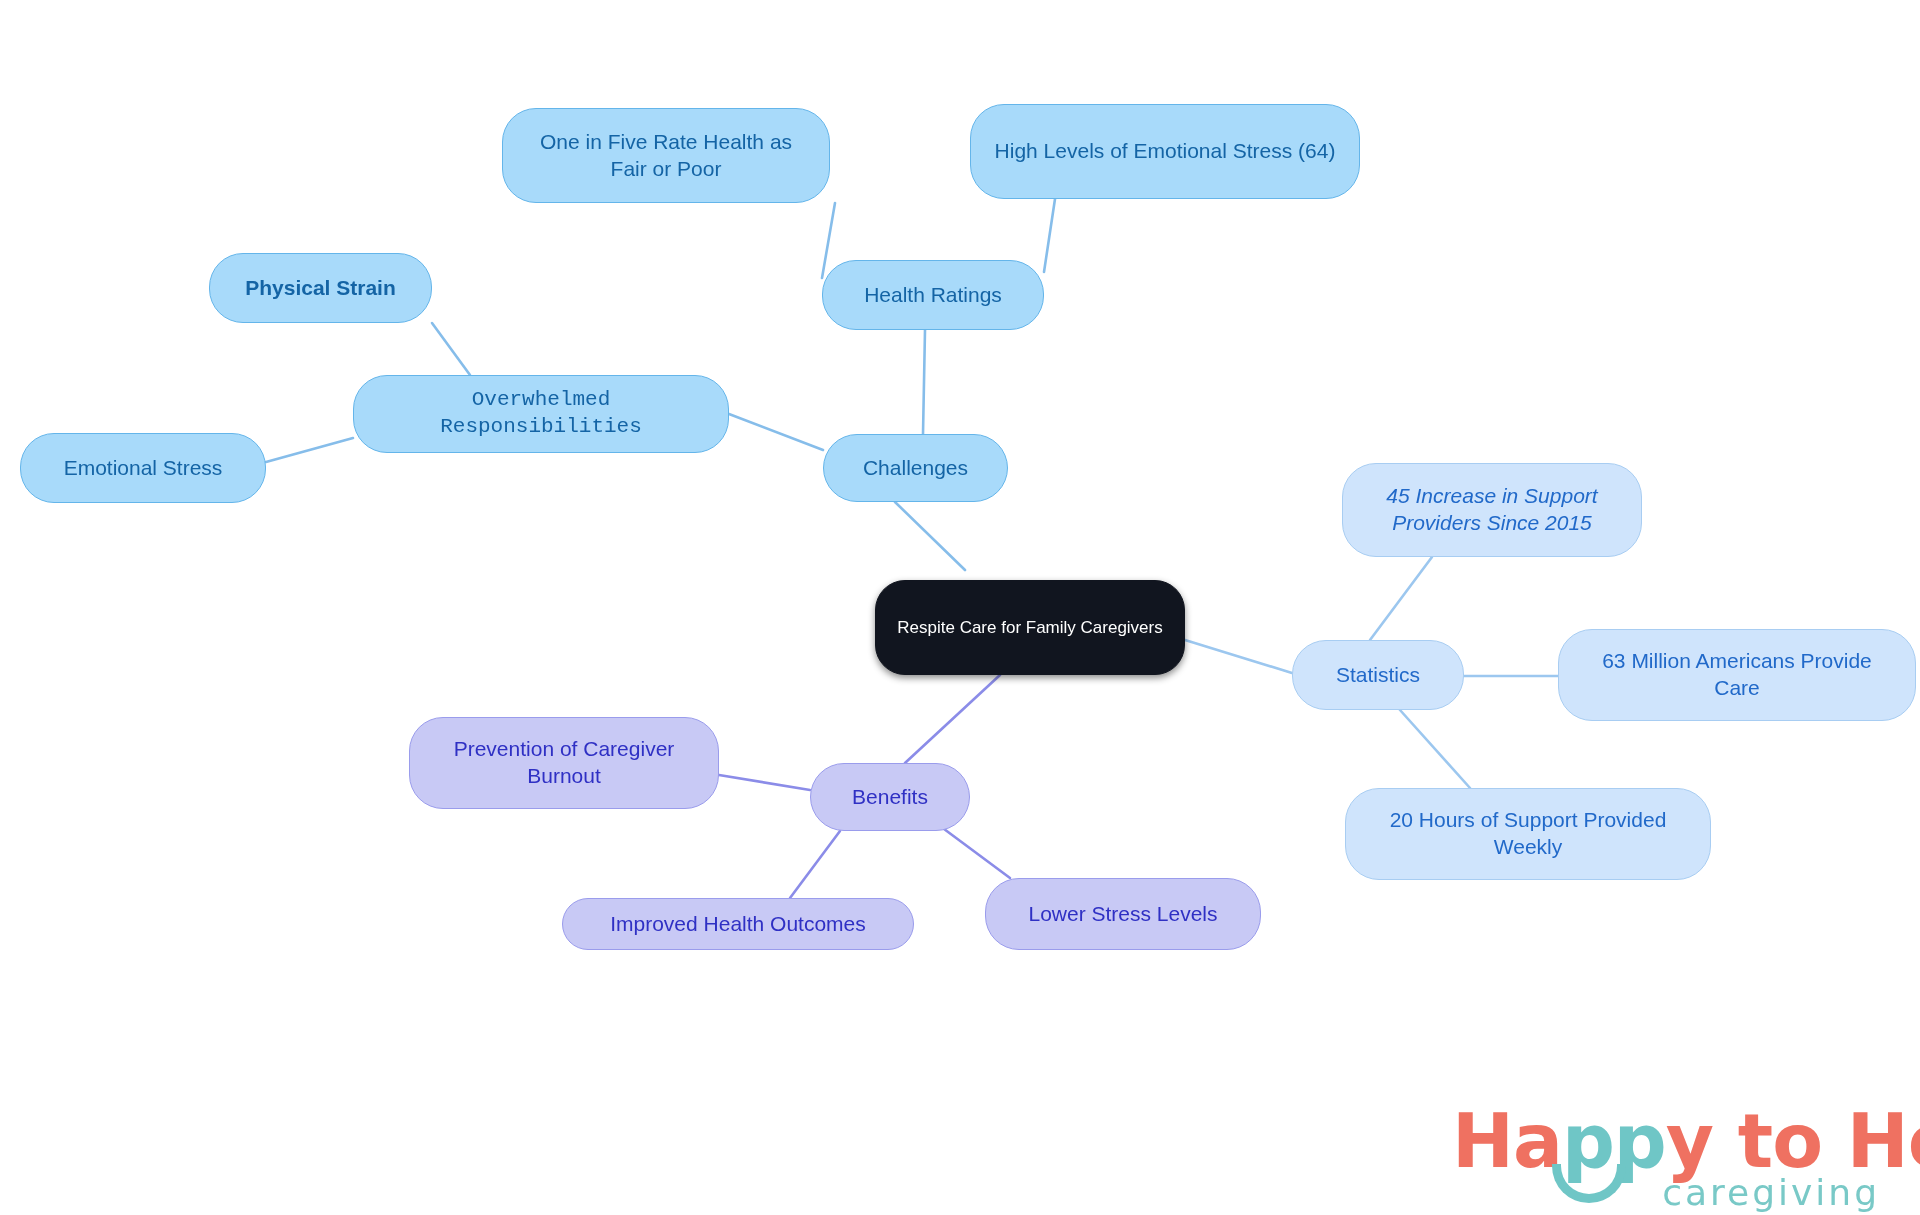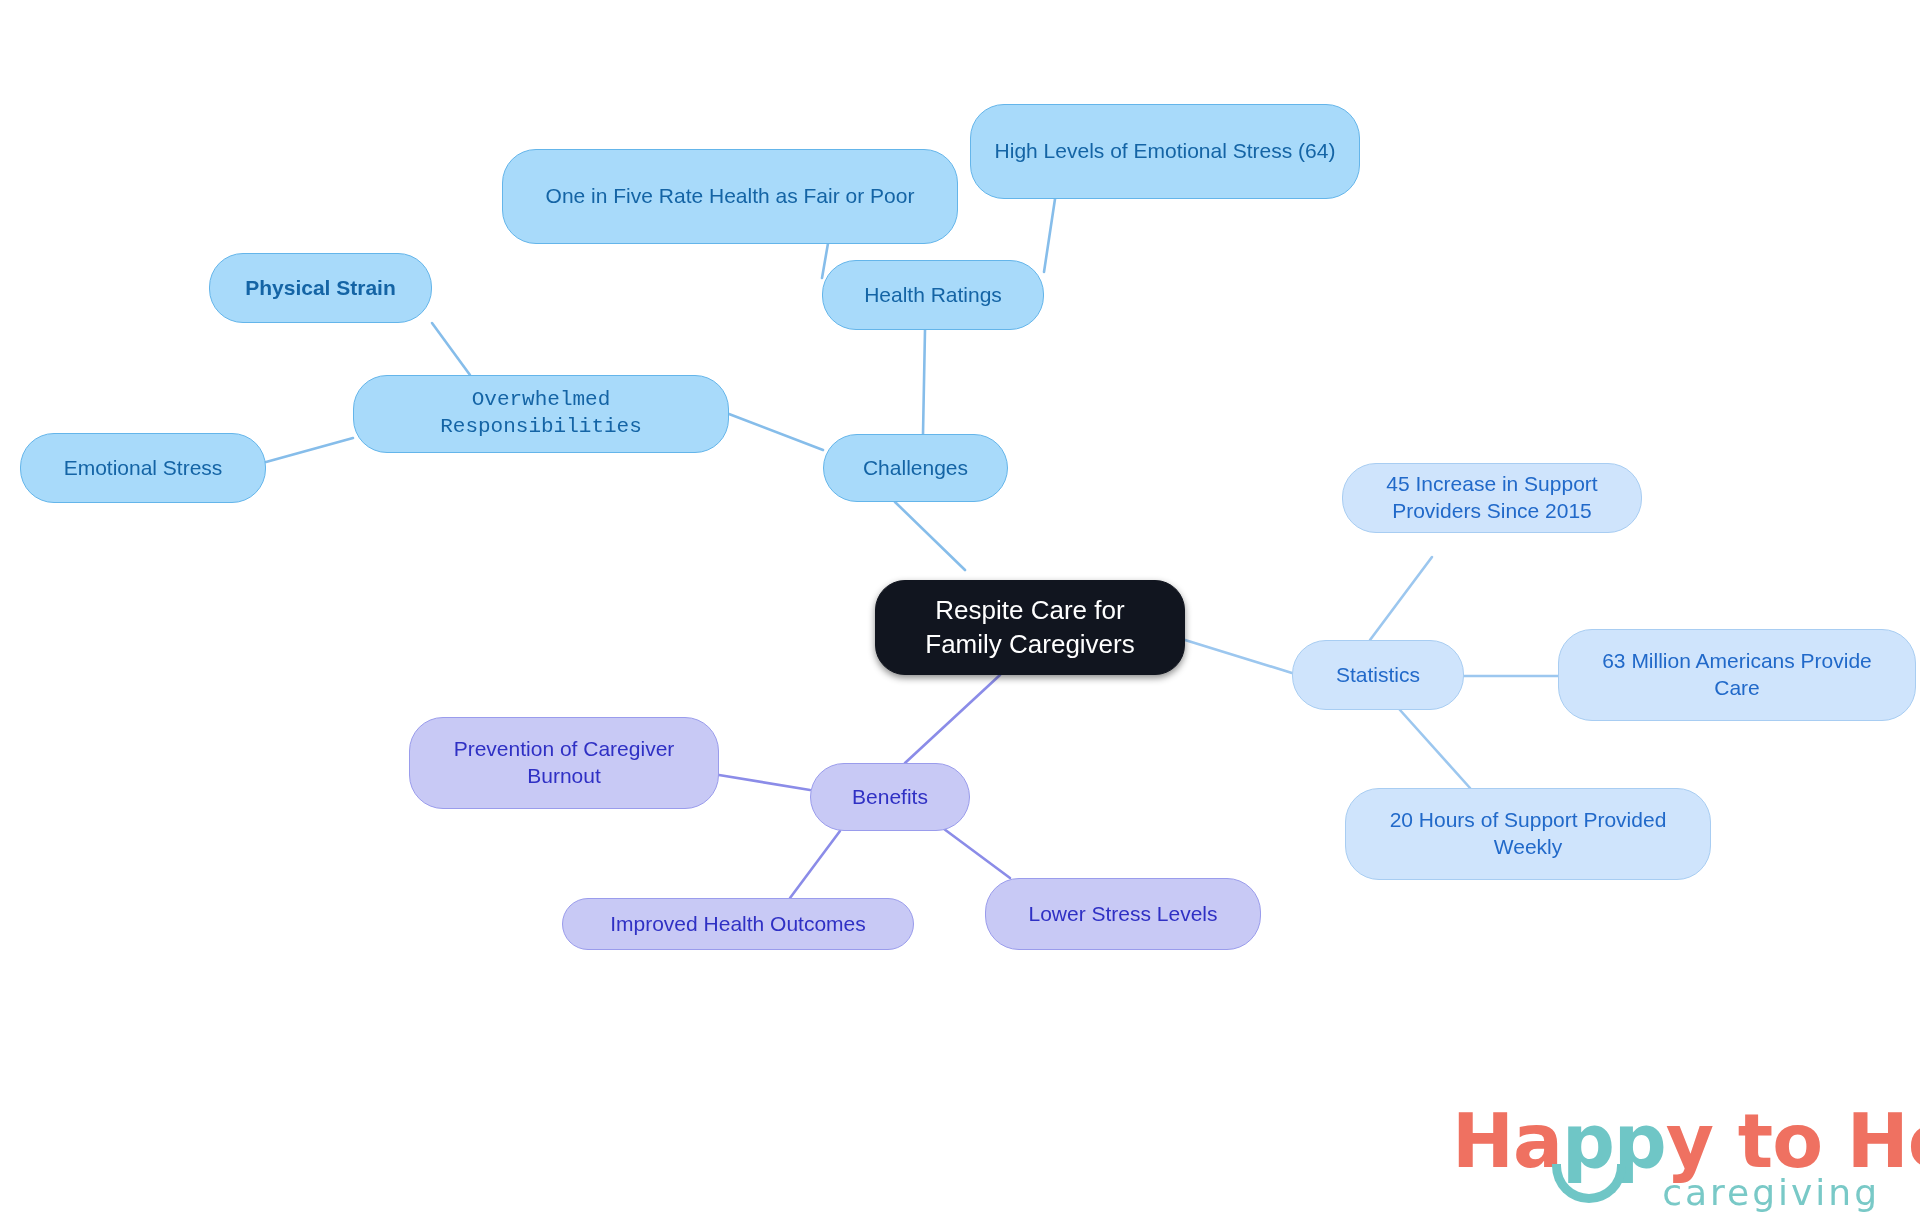--- a/index.html
+++ b/index.html
@@ -42,21 +42,21 @@
     line-height: 1.28;
     padding: 6px 18px;
     white-space: pre-line;
   }
 
   .node-root {
     background: #11151f;
     color: #ffffff;
     border: 1px solid #11151f;
     border-radius: 30px;
-    font-size: 26px;
+    font-size: 17px;
     box-shadow: 0 3px 7px rgba(0,0,0,0.45);
   }
 
   .node-blue {
     background: #a8dafa;
     border: 1.4px solid #64b5ea;
     color: #1464a5;
     font-size: 21px;
   }
 
@@ -136,27 +136,27 @@
       <line x1="1000" y1="675" x2="905" y2="763" stroke="#8b8ce8" stroke-width="2.6" stroke-linecap="round"></line>
       <line x1="810" y1="790" x2="719" y2="775" stroke="#8b8ce8" stroke-width="2.6" stroke-linecap="round"></line>
       <line x1="840" y1="831" x2="790" y2="898" stroke="#8b8ce8" stroke-width="2.6" stroke-linecap="round"></line>
       <line x1="940" y1="826" x2="1010" y2="878" stroke="#8b8ce8" stroke-width="2.6" stroke-linecap="round"></line>
     </svg>
 
   <div id="node-layer">
       <div class="node node-root" style="left: 875px; top: 580px; width: 310px; height: 95px;"><span>Respite Care for Family Caregivers</span></div>
       <div class="node node-blue" style="left: 823px; top: 434px; width: 185px; height: 68px;"><span>Challenges</span></div>
       <div class="node node-blue" style="left: 822px; top: 260px; width: 222px; height: 70px;"><span>Health Ratings</span></div>
-      <div class="node node-blue" style="left: 502px; top: 108px; width: 456px; height: 95px; margin-top: 41px;"><span>One in Five Rate Health as Fair or Poor</span></div>
+      <div class="node node-blue" style="left: 502px; top: 108px; width: 328px; height: 95px;"><span>One in Five Rate Health as Fair or Poor</span></div>
       <div class="node node-blue" style="left: 970px; top: 104px; width: 390px; height: 95px;"><span>High Levels of Emotional Stress (64)</span></div>
       <div class="node node-blue" style="left: 353px; top: 375px; width: 376px; height: 78px; font-family: Liberation Mono, monospace;"><span>Overwhelmed Responsibilities</span></div>
       <div class="node node-blue" style="left: 209px; top: 253px; width: 223px; height: 70px; font-weight: bold;"><span>Physical Strain</span></div>
       <div class="node node-blue" style="left: 20px; top: 433px; width: 246px; height: 70px; justify-content: center;"><span>Emotional Stress</span></div>
       <div class="node node-paleblue" style="left: 1292px; top: 640px; width: 172px; height: 70px;"><span>Statistics</span></div>
-      <div class="node node-paleblue" style="left: 1342px; top: 463px; width: 300px; height: 70px;"><span>45 Increase in Support Providers Since 2015</span></div>
+      <div class="node node-paleblue" style="left: 1342px; top: 463px; width: 300px; height: 94px; font-style: italic;"><span>45 Increase in Support Providers Since 2015</span></div>
       <div class="node node-paleblue" style="left: 1558px; top: 629px; width: 358px; height: 92px;"><span>63 Million Americans Provide Care</span></div>
       <div class="node node-paleblue" style="left: 1345px; top: 788px; width: 366px; height: 92px;"><span>20 Hours of Support Provided Weekly</span></div>
       <div class="node node-purple" style="left: 810px; top: 763px; width: 160px; height: 68px;"><span>Benefits</span></div>
       <div class="node node-purple" style="left: 409px; top: 717px; width: 310px; height: 92px;"><span>Prevention of Caregiver Burnout</span></div>
       <div class="node node-purple" style="left: 562px; top: 898px; width: 352px; height: 52px;"><span>Improved Health Outcomes</span></div>
       <div class="node node-purple" style="left: 985px; top: 878px; width: 276px; height: 72px;"><span>Lower Stress Levels</span></div>
     </div>
 
   <div id="brand-logo">
     <div class="logo-wordmark"><span>H</span><span>a</span><span class="logo-pp">pp</span><span>y to Help</span></div>

